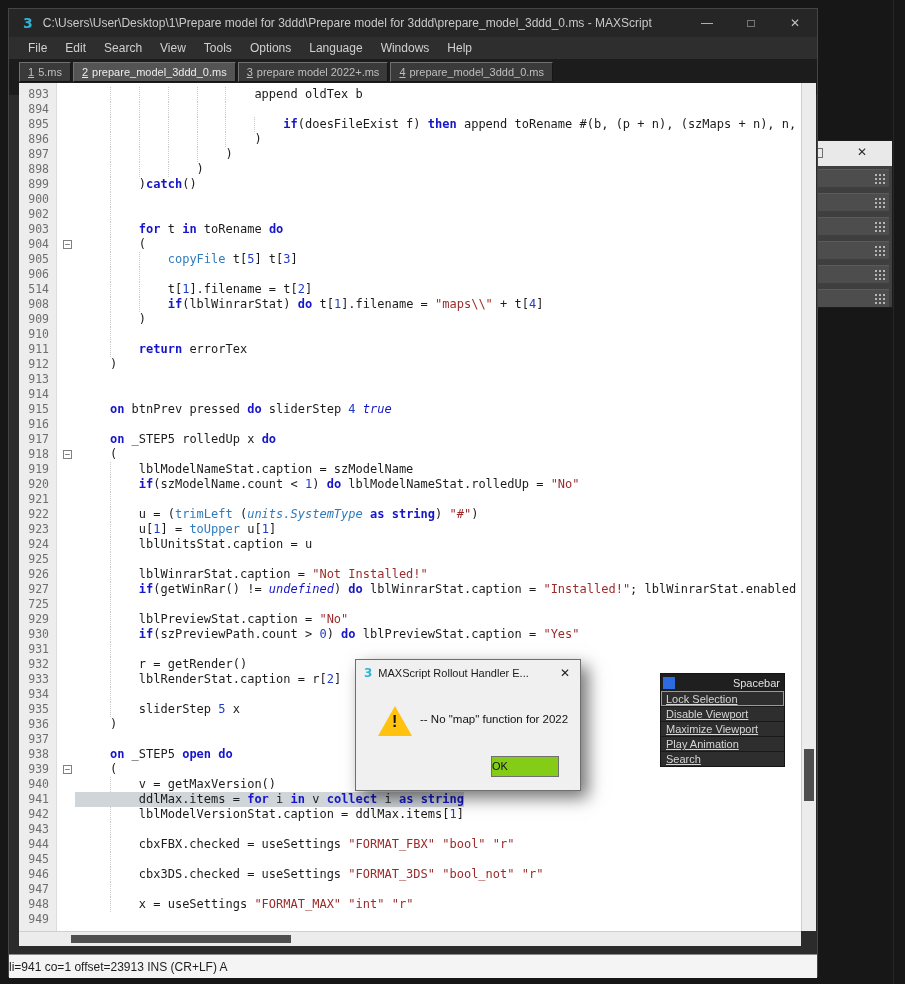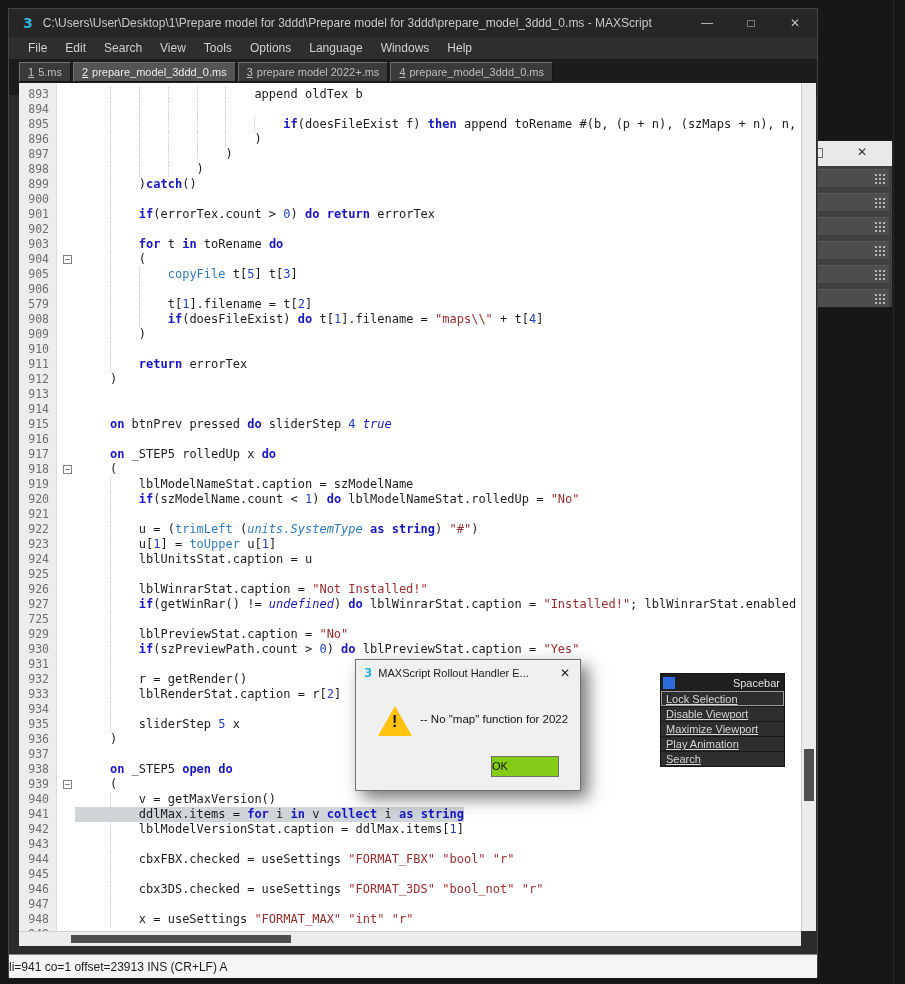--- a/index.html
+++ b/index.html
@@ -211,25 +211,20 @@
             <span class="lnum">899</span>
             <span class="guide" style="left: calc(4ch + 62px);"></span>
             <span class="ctext"><span class="tk-p">        )</span><span class="tk-k">catch</span><span class="tk-p">()</span></span>
           </div>
           <div class="crow">
             <span class="lnum">900</span>
             <span class="guide" style="left: calc(4ch + 62px);"></span>
             <span class="ctext"></span>
           </div>
           <div class="crow">
-            <span class="lnum">901</span>
-            <span class="guide" style="left: calc(4ch + 62px);"></span>
-            <span class="ctext"><span class="tk-p">        </span><span class="tk-k">if</span><span class="tk-p">(errorTex.count &gt; </span><span class="tk-n">0</span><span class="tk-p">) </span><span class="tk-k">do</span><span class="tk-p"> </span><span class="tk-k">return</span><span class="tk-p"> errorTex</span></span>
-          </div>
-          <div class="crow">
             <span class="lnum">902</span>
             <span class="guide" style="left: calc(4ch + 62px);"></span>
             <span class="ctext"></span>
           </div>
           <div class="crow">
             <span class="lnum">903</span>
             <span class="guide" style="left: calc(4ch + 62px);"></span>
             <span class="ctext"><span class="tk-p">        </span><span class="tk-k">for</span><span class="tk-p"> t </span><span class="tk-k">in</span><span class="tk-p"> toRename </span><span class="tk-k">do</span></span>
           </div>
           <div class="crow">
@@ -244,30 +239,30 @@
             <span class="guide" style="left: calc(8ch + 62px);"></span>
             <span class="ctext"><span class="tk-p">            </span><span class="tk-f">copyFile</span><span class="tk-p"> t[</span><span class="tk-n">5</span><span class="tk-p">] t[</span><span class="tk-n">3</span><span class="tk-p">]</span></span>
           </div>
           <div class="crow">
             <span class="lnum">906</span>
             <span class="guide" style="left: calc(4ch + 62px);"></span>
             <span class="guide" style="left: calc(8ch + 62px);"></span>
             <span class="ctext"></span>
           </div>
           <div class="crow">
-            <span class="lnum">579</span>
+            <span class="lnum">514</span>
             <span class="guide" style="left: calc(4ch + 62px);"></span>
             <span class="guide" style="left: calc(8ch + 62px);"></span>
             <span class="ctext"><span class="tk-p">            t[</span><span class="tk-n">1</span><span class="tk-p">].filename = t[</span><span class="tk-n">2</span><span class="tk-p">]</span></span>
           </div>
           <div class="crow">
             <span class="lnum">908</span>
             <span class="guide" style="left: calc(4ch + 62px);"></span>
             <span class="guide" style="left: calc(8ch + 62px);"></span>
-            <span class="ctext"><span class="tk-p">            </span><span class="tk-k">if</span><span class="tk-p">(doesFileExist) </span><span class="tk-k">do</span><span class="tk-p"> t[</span><span class="tk-n">1</span><span class="tk-p">].filename = </span><span class="tk-s">"maps\\"</span><span class="tk-p"> + t[</span><span class="tk-n">4</span><span class="tk-p">]</span></span>
+            <span class="ctext"><span class="tk-p">            </span><span class="tk-k">if</span><span class="tk-p">(lblWinrarStat) </span><span class="tk-k">do</span><span class="tk-p"> t[</span><span class="tk-n">1</span><span class="tk-p">].filename = </span><span class="tk-s">"maps\\"</span><span class="tk-p"> + t[</span><span class="tk-n">4</span><span class="tk-p">]</span></span>
           </div>
           <div class="crow">
             <span class="lnum">909</span>
             <span class="guide" style="left: calc(4ch + 62px);"></span>
             <span class="ctext"><span class="tk-p">        )</span></span>
           </div>
           <div class="crow">
             <span class="lnum">910</span>
             <span class="guide" style="left: calc(4ch + 62px);"></span>
             <span class="ctext"></span>

